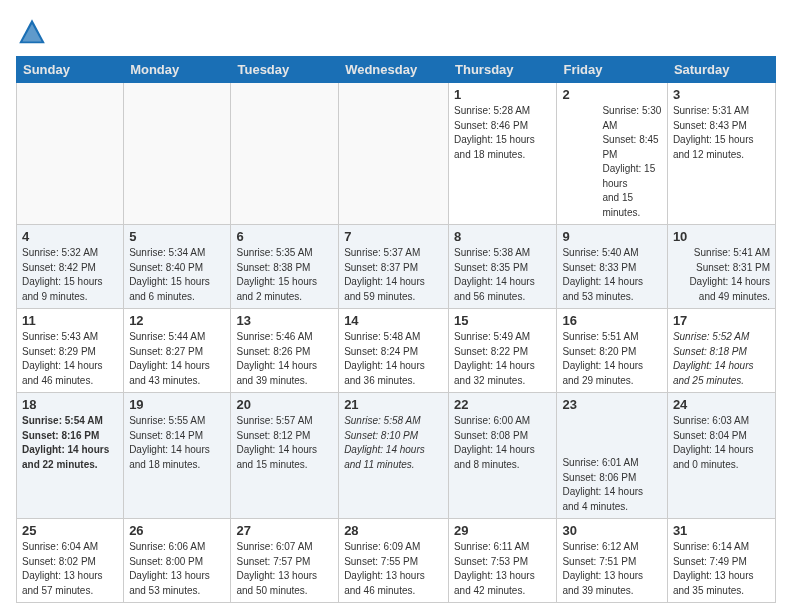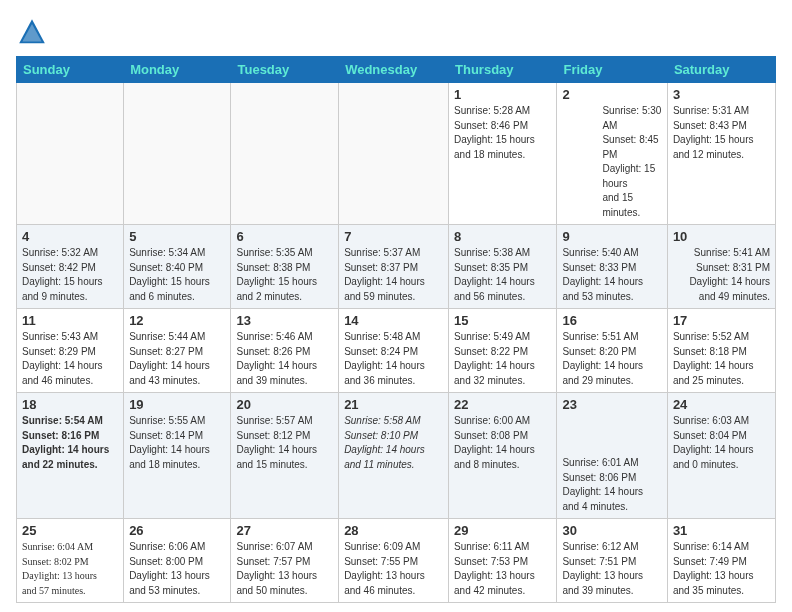--- a/index.html
+++ b/index.html
@@ -52,21 +52,21 @@
     .location {
       font-size: 15px;
       color: #444;
     }
     .calendar {
       width: 100%;
       border-collapse: collapse;
     }
     .calendar th {
       background: #1a6fb5;
-      color: #5eead4;
+      color: #e5e5e5;
       text-align: left;
       padding: 5px 6px;
       font-size: 13px;
       border: 1px solid #1a6fb5;
     }
     .calendar td {
       vertical-align: top;
       border: 1px solid #ccc;
       padding: 4px 5px;
       width: 113px;
@@ -242,21 +242,21 @@
         </td>
         <td>
           <span class="day-num">16</span>
           <div class="day-info" style="white-space: pre-line;">Sunrise: 5:51 AM
 Sunset: 8:20 PM
 Daylight: 14 hours
 and 29 minutes.</div>
         </td>
         <td>
           <span class="day-num">17</span>
-          <div class="day-info" style="white-space: pre-line;">Sunrise: 5:52 AM
+          <div class="day-info" style="white-space: pre-line; font-style: italic;">Sunrise: 5:52 AM
 Sunset: 8:18 PM
 Daylight: 14 hours
 and 25 minutes.</div>
         </td>
       </tr>
       <tr>
         <td>
           <span class="day-num">18</span>
           <div class="day-info" style="white-space: pre-line; font-weight: bold;">Sunrise: 5:54 AM
 Sunset: 8:16 PM
@@ -302,21 +302,21 @@
           <span class="day-num">24</span>
           <div class="day-info" style="white-space: pre-line;">Sunrise: 6:03 AM
 Sunset: 8:04 PM
 Daylight: 14 hours
 and 0 minutes.</div>
         </td>
       </tr>
       <tr>
         <td>
           <span class="day-num">25</span>
-          <div class="day-info" style="white-space: pre-line; font-family: Liberation Serif, serif;">Sunrise: 6:04 AM
+          <div class="day-info" style="white-space: pre-line;">Sunrise: 6:04 AM
 Sunset: 8:02 PM
 Daylight: 13 hours
 and 57 minutes.</div>
         </td>
         <td>
           <span class="day-num">26</span>
           <div class="day-info" style="white-space: pre-line;">Sunrise: 6:06 AM
 Sunset: 8:00 PM
 Daylight: 13 hours
 and 53 minutes.</div>

